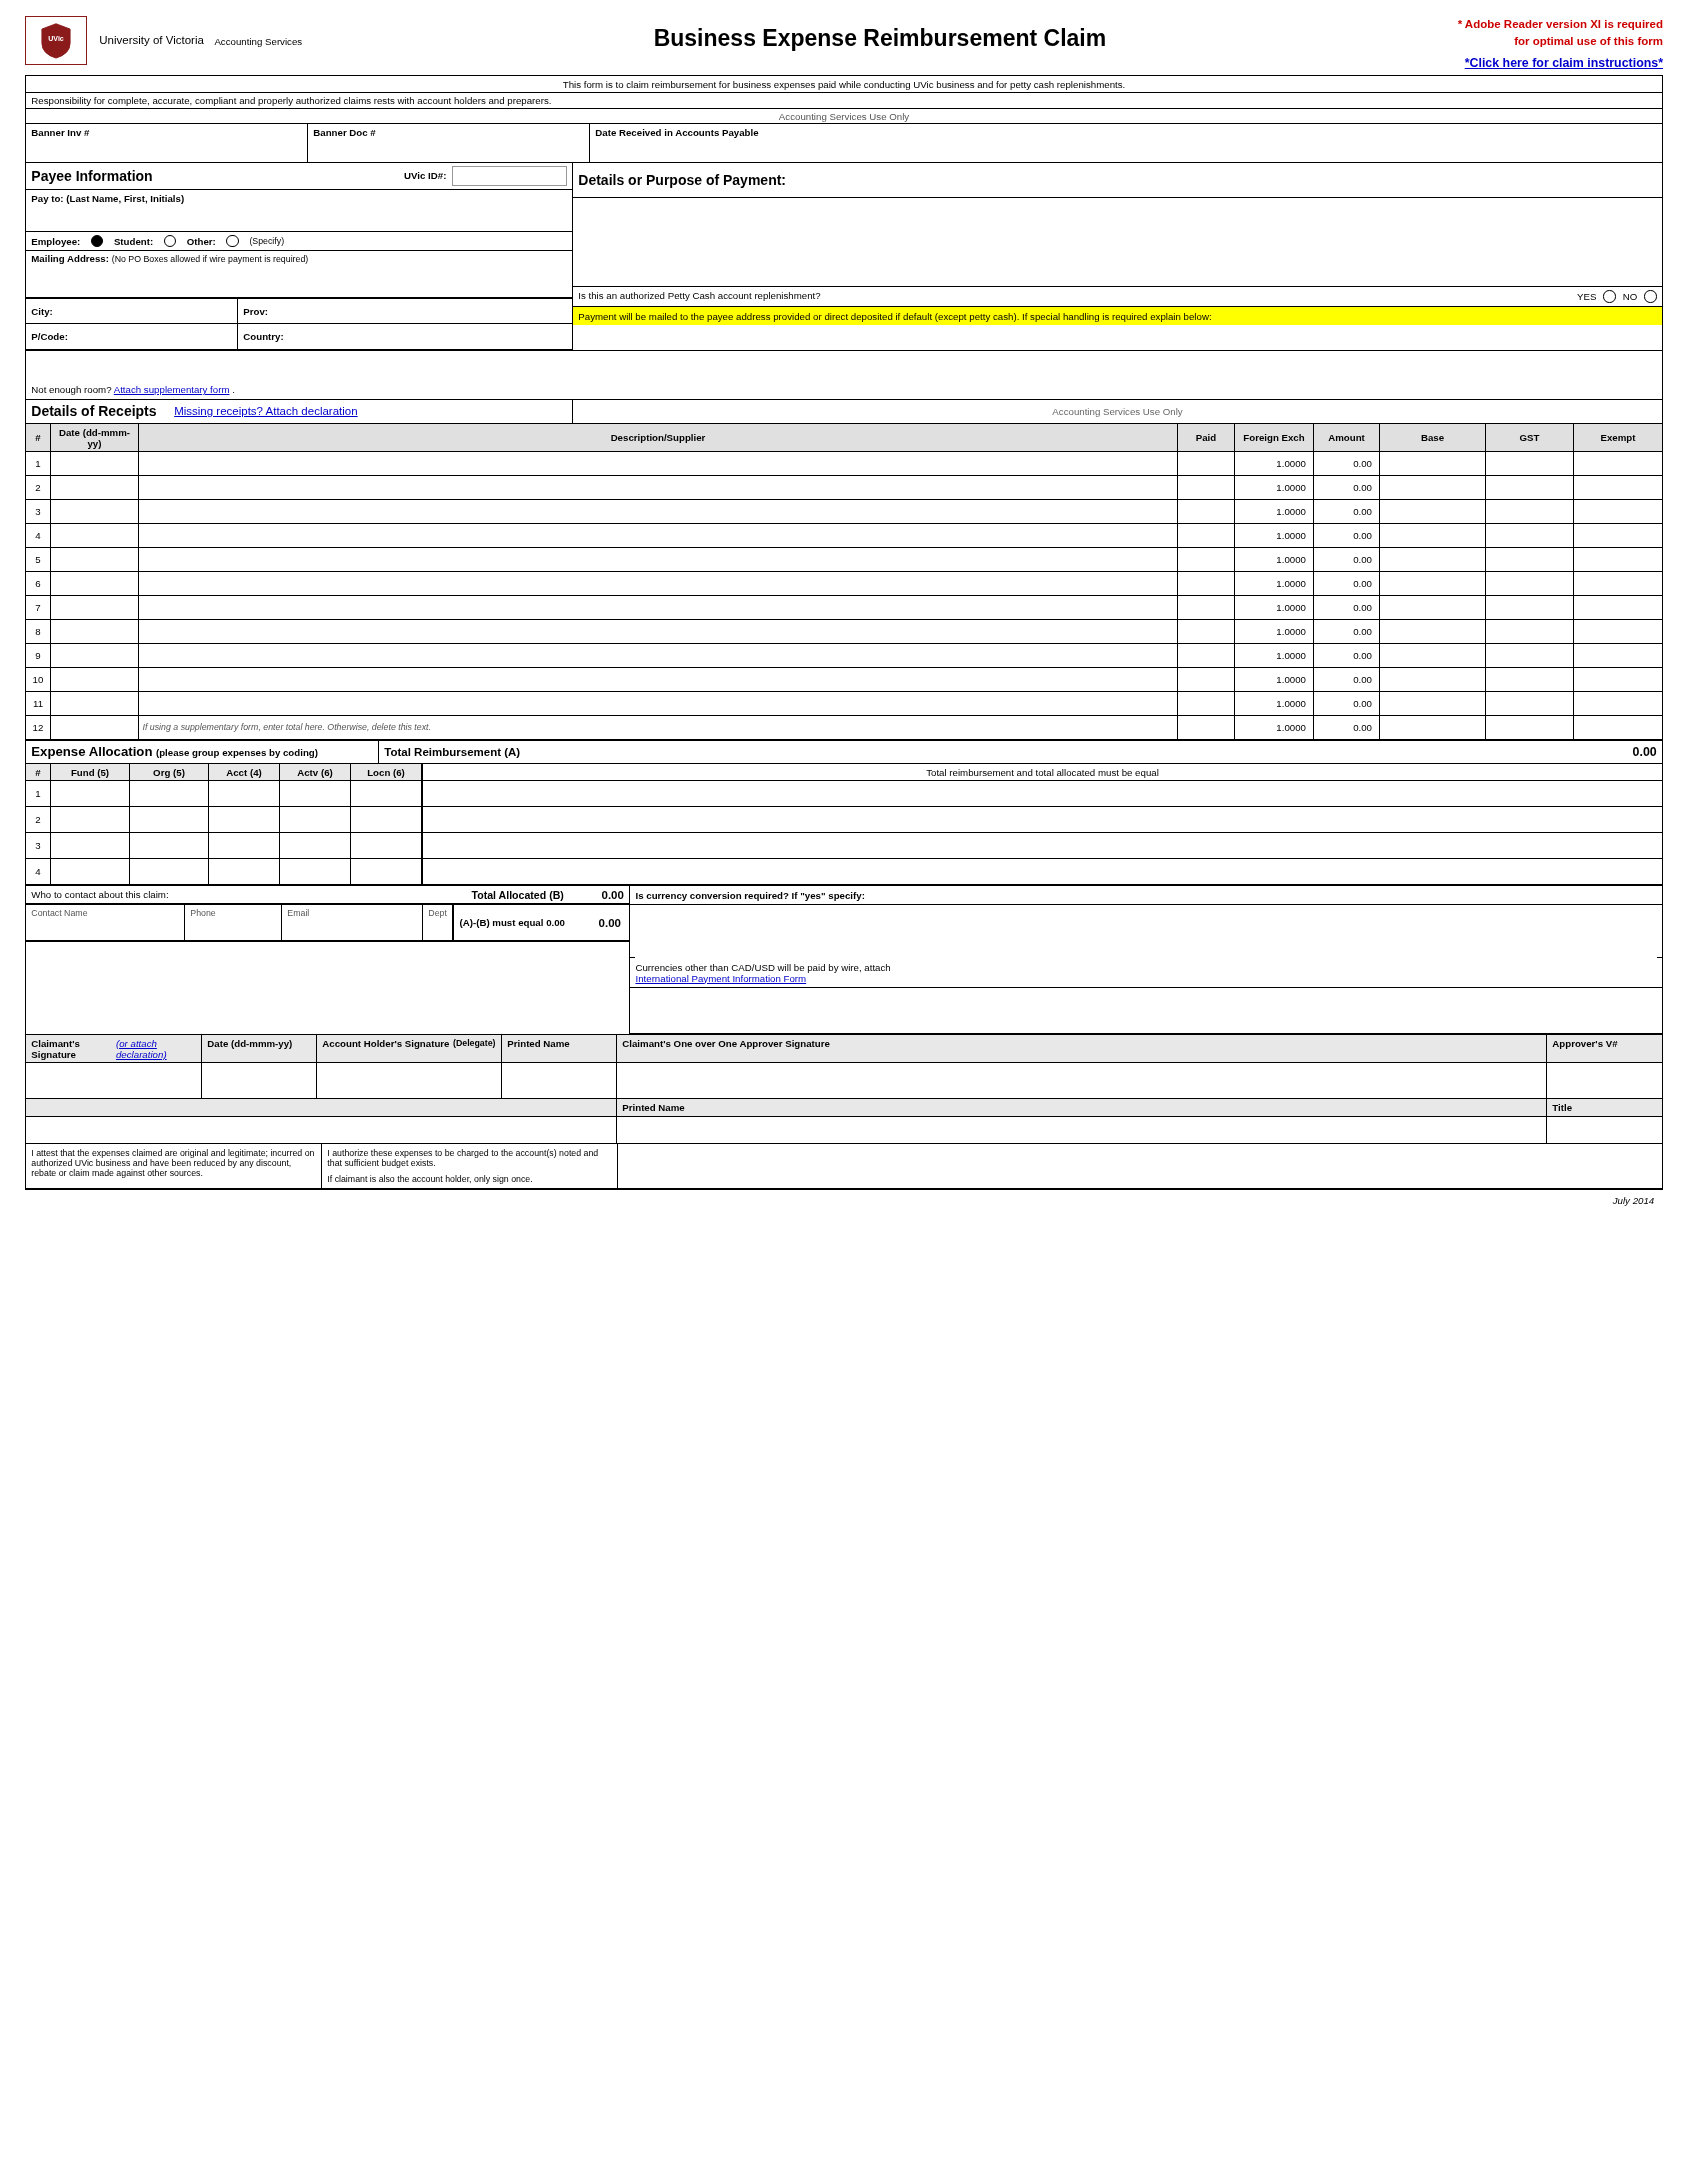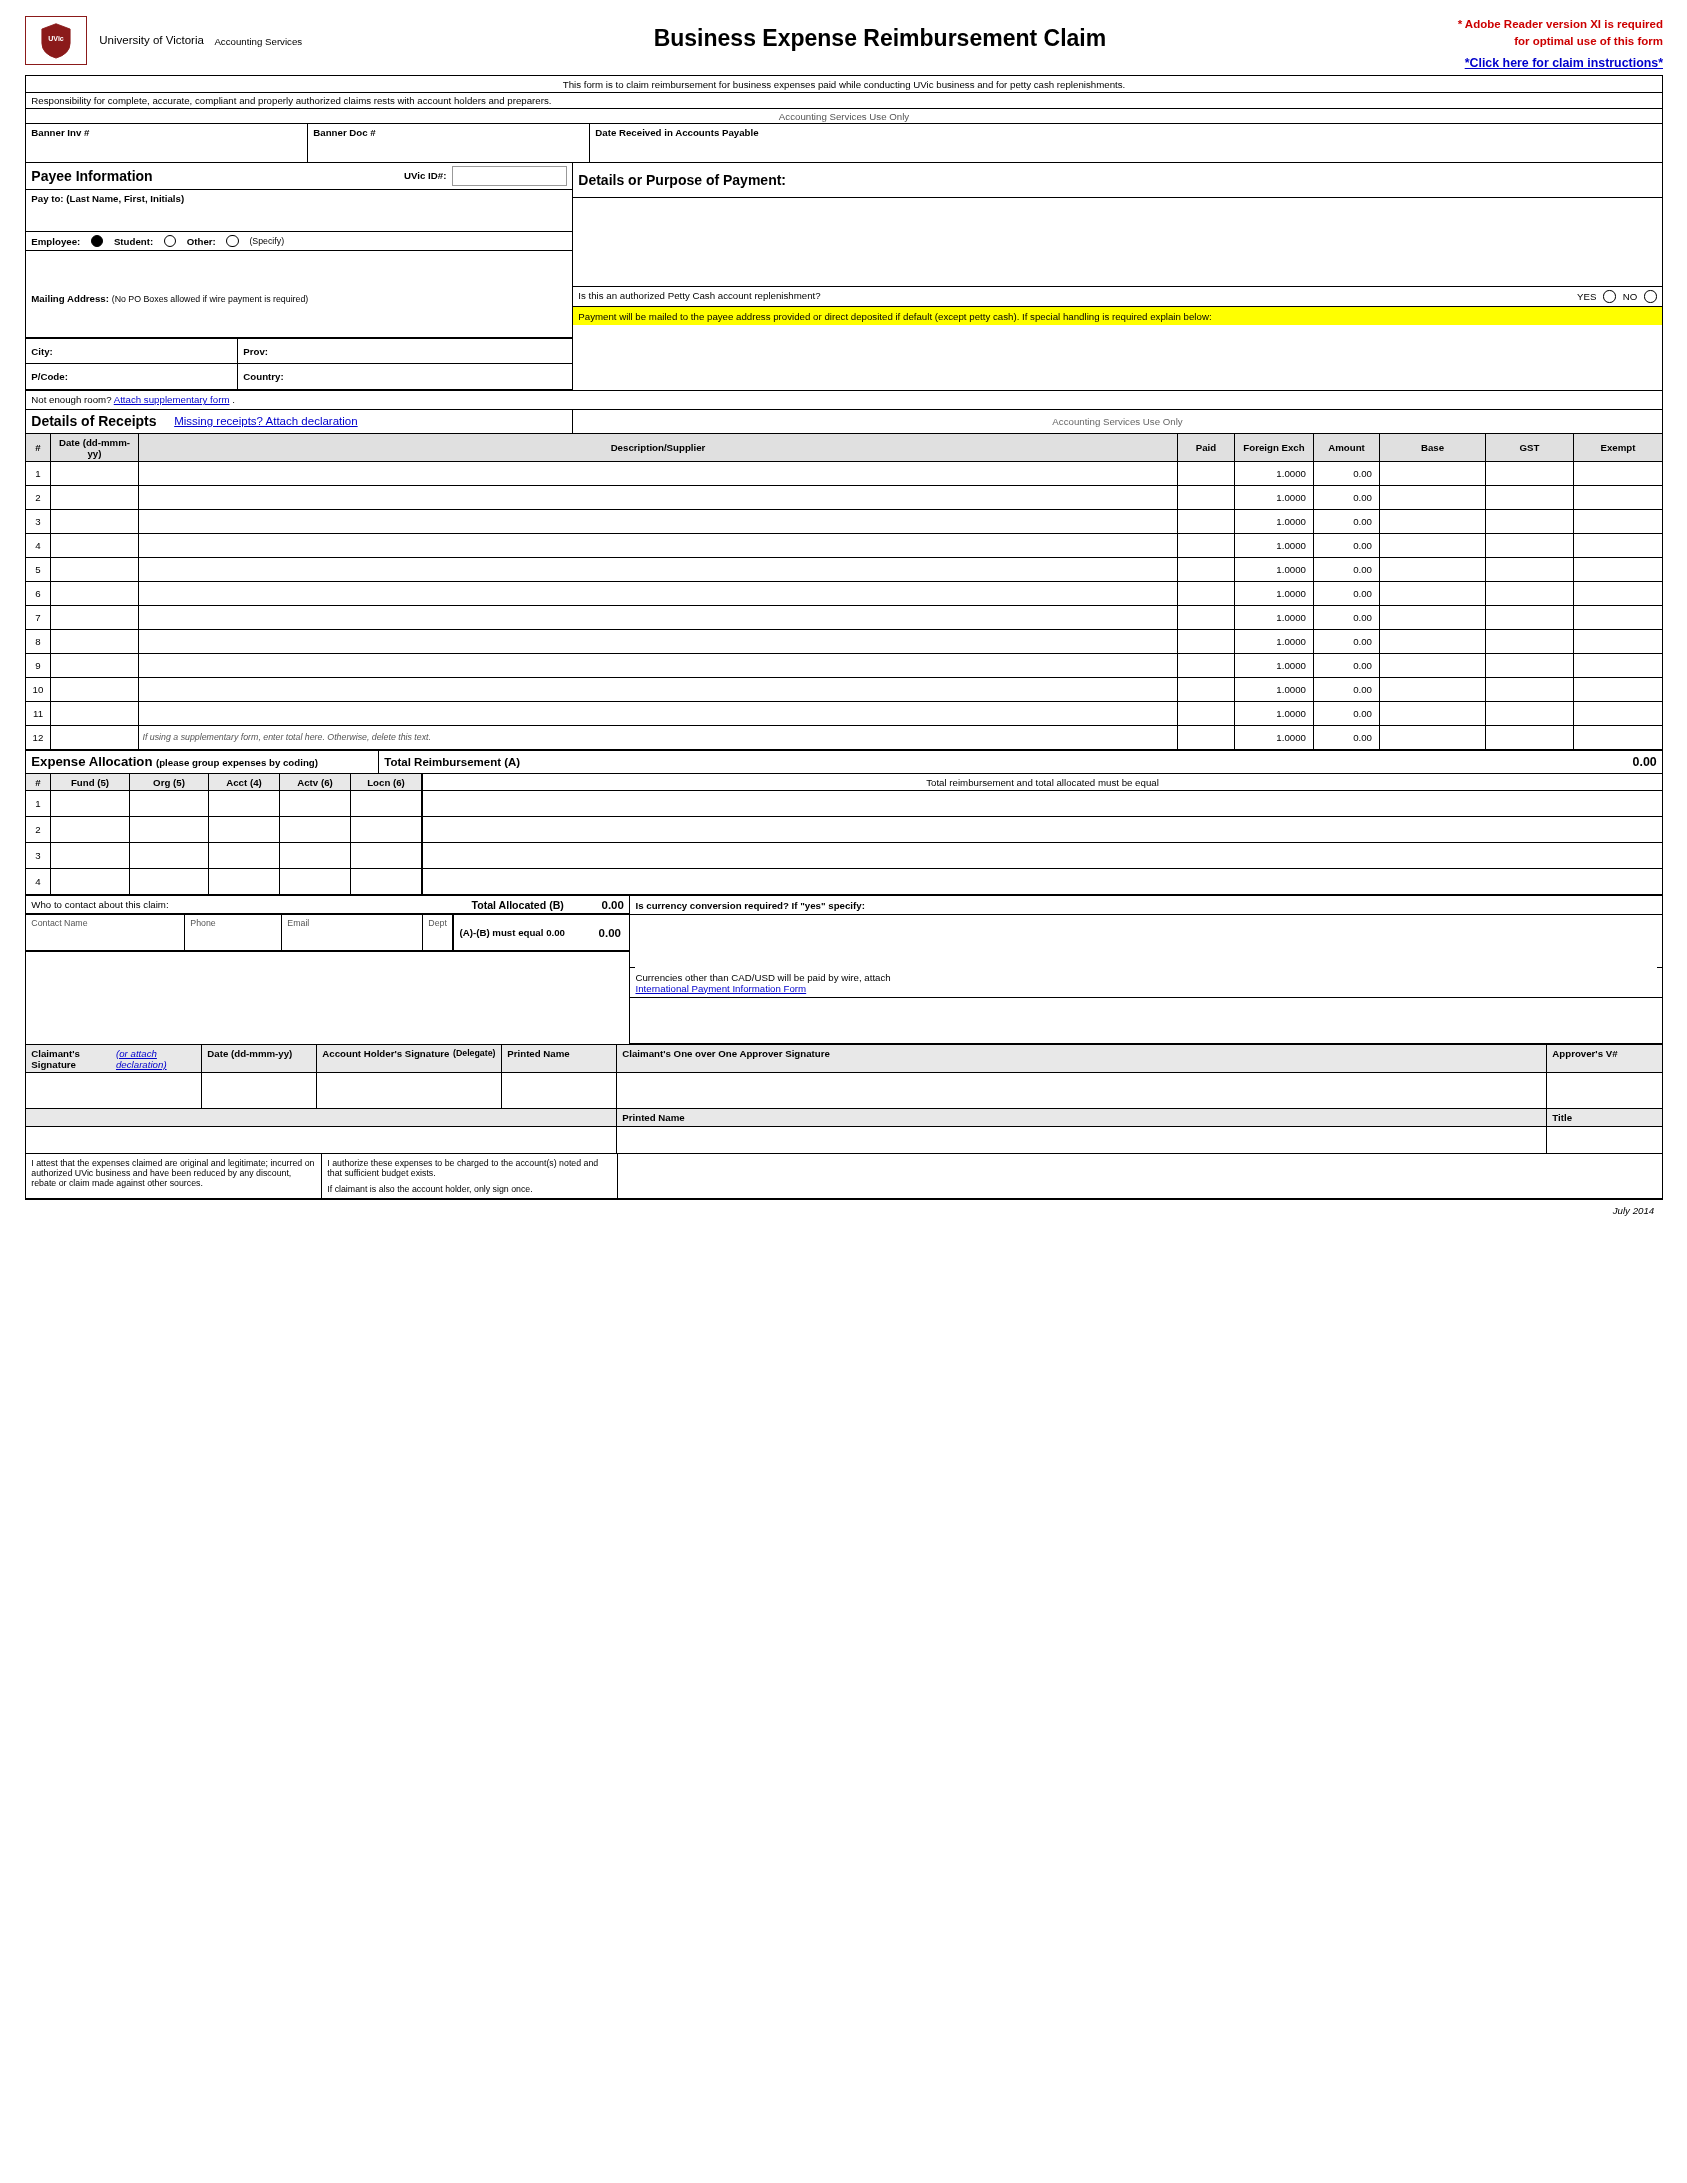--- a/index.html
+++ b/index.html
@@ -193,21 +193,20 @@
       height: 12.4px;
       border-radius: 50%;
       border: 1.8px solid #000;
       background: #fff;
       display: inline-block;
     }
     .mailing-row {
       border-bottom: 0.9px solid #000;
       padding: 2.6px 5.3px;
       font-size: 9.7px;
-      margin-top: 40px;
     }
     .mailing-label { font-weight: bold; }
     .mailing-note { font-size: 8.8px; }
     
     .payment-header {
       padding: 3.5px 5.3px;
       font-size: 14px;
       font-weight: bold;
       border-bottom: 0.9px solid #000;
       height: 35px;
@@ -278,20 +277,21 @@
       height: 19.4px;
       border: none;
       outline: none;
       font-size: 9.7px;
     }
     
     .supp-row {
       padding: 3.5px 5.3px;
       font-size: 9.7px;
       border-bottom: 0.9px solid #000;
+      margin-top: 30px;
     }
     .link-blue {
       color: #0000cc;
       text-decoration: underline;
       cursor: pointer;
     }
     
     .receipts-header-row {
       display: flex;
       border-bottom: 0.9px solid #000;

